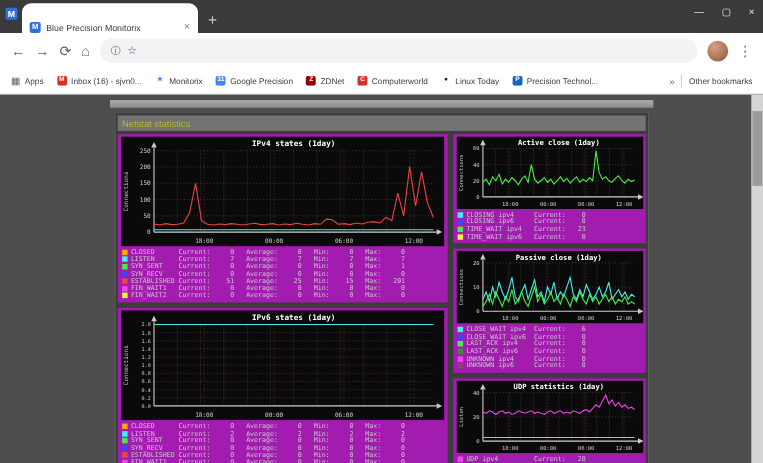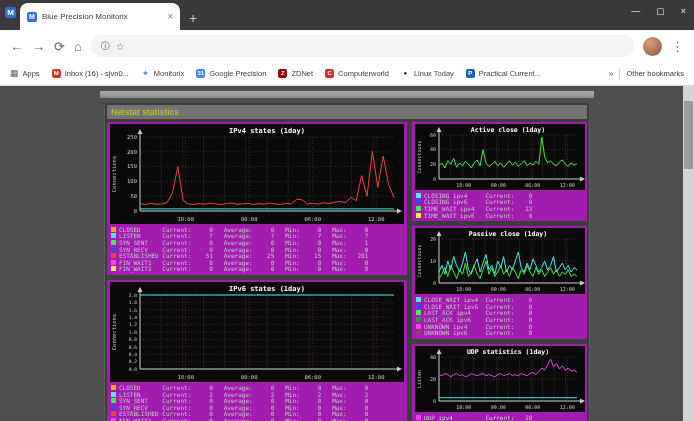--- a/index.html
+++ b/index.html
@@ -3,21 +3,21 @@
 <meta charset="utf-8">
 <style>
   *{margin:0;padding:0;box-sizing:border-box}
   html,body{width:694px;height:421px;overflow:hidden}
   body{font-family:"Liberation Sans",sans-serif;background:#fff}
   .browser{width:694px;height:421px;display:flex;flex-direction:column}
 
   
   .titlebar{height:30px;background:#3a3a3a;display:flex;align-items:flex-end;padding-left:20px;position:relative;flex:none}
   .winicon{position:absolute;left:5px;top:7px;width:11px;height:11px;background:#2f6fd6;border-radius:2px;color:#fff;font-size:8px;line-height:11px;text-align:center;font-weight:bold}
-  .tab{width:160px;height:27px;background:#fff;border-radius:8px 8px 0 0;display:flex;align-items:center;gap:5px;padding:0 7px}
+  .tab{width:160px;height:27px;background:#fff;border-radius:8px 8px 0 0;display:flex;align-items:flex-end;gap:5px;padding:0 7px}
   .favicon{width:10px;height:10px;background:#2f6fd6;border-radius:2px;color:#fff;font-size:7px;line-height:10px;text-align:center;font-weight:bold;flex:none}
   .tabtitle{font-size:8px;color:#3c4043;flex:1;white-space:nowrap;overflow:hidden;text-overflow:ellipsis}
   .tabclose{font-size:10px;color:#80868b;flex:none}
   .newtab{color:#c8c8c8;font-size:14px;margin:0 0 5px 9px;line-height:14px}
   .wincontrols{position:absolute;right:8px;top:6px;display:flex;gap:16px;color:#e8eaed;font-size:9px}
 
   
   .navbar{height:32px;background:#fff;display:flex;align-items:center;padding:0 10px;gap:9px;flex:none}
   .nbtn{color:#5f6368;font-size:13px;line-height:13px}
   .addressbar{flex:1;height:22px;background:#f1f3f4;border-radius:11px;display:flex;align-items:center;gap:6px;padding:0 10px;min-width:0}
@@ -35,21 +35,21 @@
   .bmright{margin-left:auto;display:flex;align-items:center;gap:6px;color:#5f6368;font-size:9px}
   .vsep{width:1px;height:12px;background:#d0d0d0}
   .appsicon{font-size:9px;color:#5f6368;line-height:9px}
 
   
   .page{flex:1;background:#4e4e4e;position:relative;overflow:hidden}
   .vscroll{position:absolute;top:0;right:0;width:11px;height:100%;background:#d4d4d4;z-index:5}
   .thumb{position:absolute;top:15px;left:1px;width:9px;height:68px;background:#9b9b9b}
   .topstrip{width:494px;height:7px;margin:5px auto;background:linear-gradient(#adadad,#8a8a8a)}
   .content{width:486px;margin:0 auto;background:#3c3c3c;padding:2px 2px 6px;border-left:1px solid #5d5d5d;border-right:1px solid #5d5d5d}
-  .section-header{background:#737373;color:#b6b930;font-size:8.5px;font-weight:bold;padding:2px 4px;margin-bottom:3px}
+  .section-header{background:#737373;color:#b6b930;font-size:8.5px;font-weight:normal;padding:2px 4px;margin-bottom:3px}
   .charts{display:flex;gap:5px}
   .col-left{width:300px;display:flex;flex-direction:column;gap:5px;flex:none}
   .col-right{flex:1;display:flex;flex-direction:column;gap:5px;min-width:0}
   .panel{background:#a21caf;padding:2px 2px 3px}
   .panel svg{display:block;margin:0 auto}
   .legend{padding:2px 2px 0}
   .lrow{display:flex;align-items:center;height:6.6px}
   .sq{width:5px;height:5px;margin-right:3px;flex:none}
   .ltext{font-family:"DejaVu Sans Mono",monospace;font-size:6px;color:#c9c9c9;white-space:pre}
 </style>
@@ -111,21 +111,21 @@
         <div class="bm">
           <span class="bmicon" style="background: rgb(211, 47, 47); color: rgb(255, 255, 255);">C</span>
           <span class="bmlabel">Computerworld</span>
         </div>
         <div class="bm">
           <span class="bmicon" style="background: transparent; color: rgb(34, 34, 34);">●</span>
           <span class="bmlabel">Linux Today</span>
         </div>
         <div class="bm">
           <span class="bmicon" style="background: rgb(21, 101, 192); color: rgb(255, 255, 255);">P</span>
-          <span class="bmlabel">Practical Current...</span>
+          <span class="bmlabel">Precision Technol...</span>
         </div>
       </div>
     <div class="bmright">
       <span>»</span>
       <span class="vsep"></span>
       <span class="bmlabel">Other bookmarks</span>
     </div>
   </div>
 
   <div class="page">

